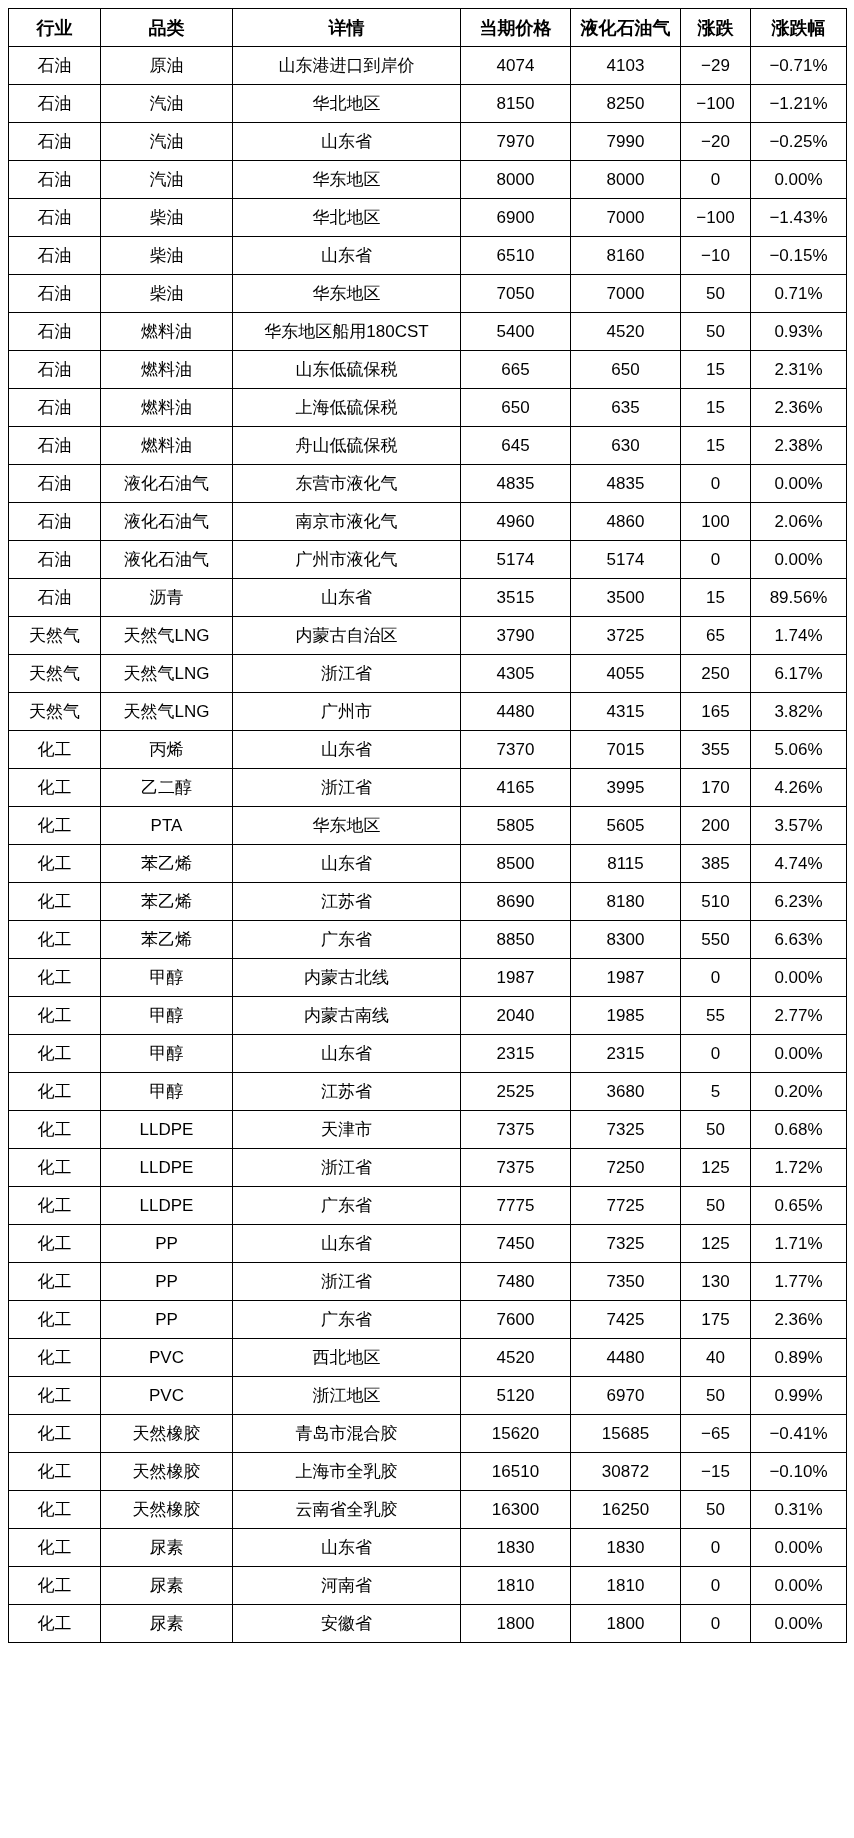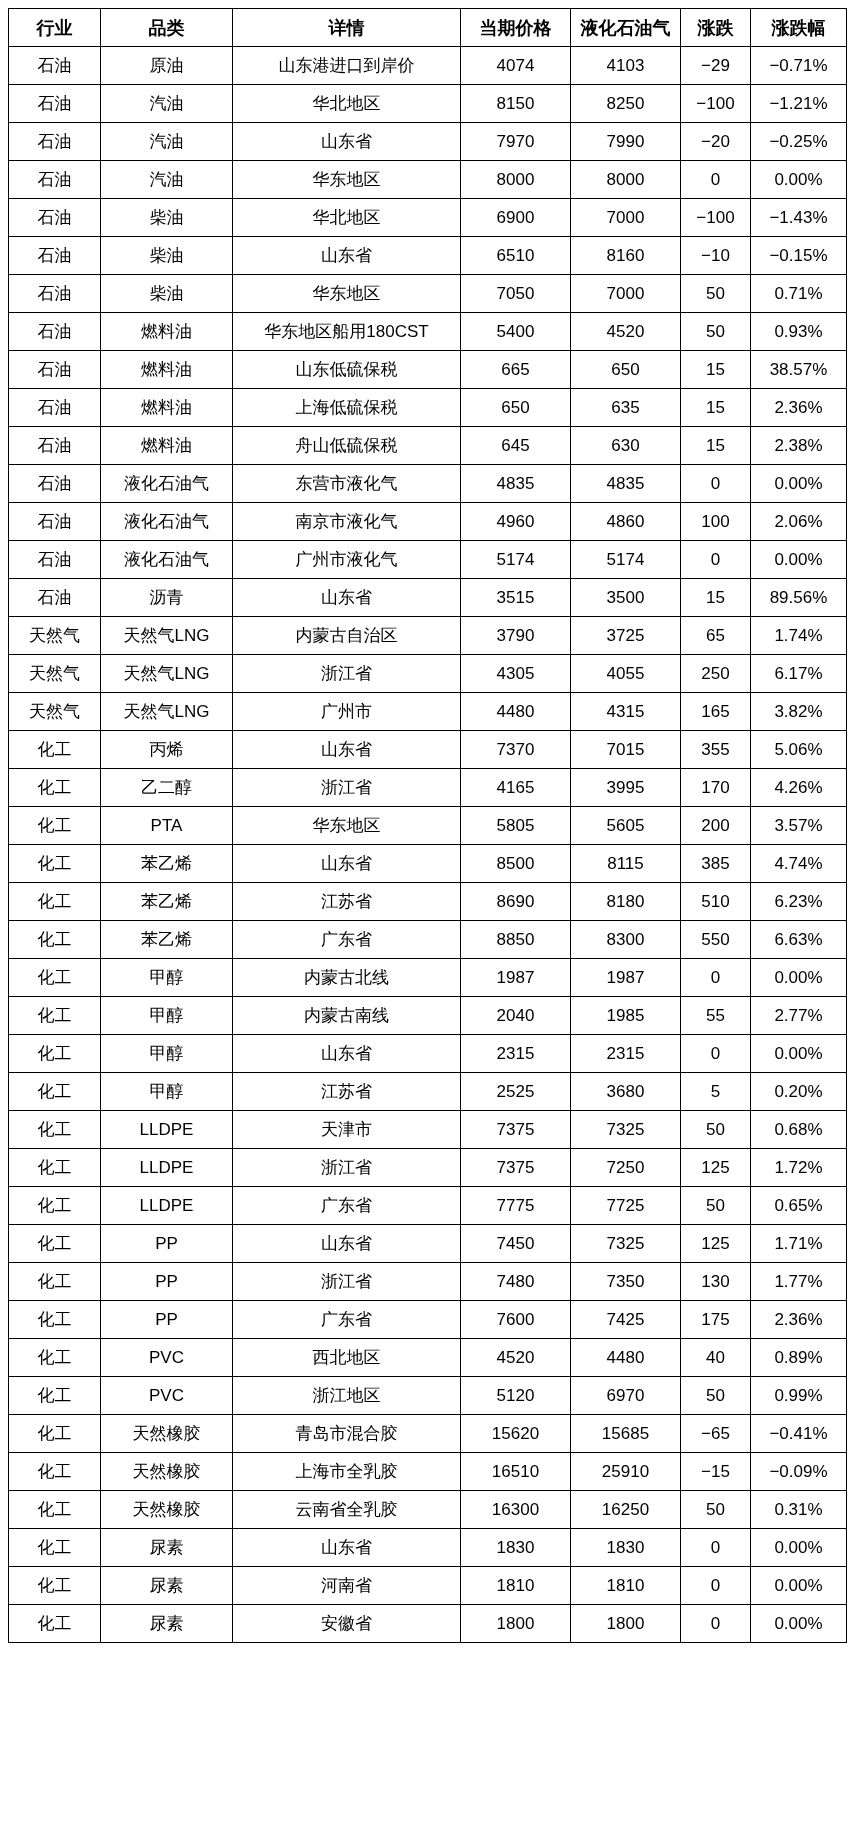--- a/index.html
+++ b/index.html
@@ -146,21 +146,21 @@
           <td>50</td>
           <td>0.93%</td>
         </tr>
         <tr>
           <td>石油</td>
           <td>燃料油</td>
           <td>山东低硫保税</td>
           <td>665</td>
           <td>650</td>
           <td>15</td>
-          <td>38.57%</td>
+          <td>2.31%</td>
         </tr>
         <tr>
           <td>石油</td>
           <td>燃料油</td>
           <td>上海低硫保税</td>
           <td>650</td>
           <td>635</td>
           <td>15</td>
           <td>2.36%</td>
         </tr>
@@ -405,23 +405,23 @@
           <td>15620</td>
           <td>15685</td>
           <td>−65</td>
           <td>−0.41%</td>
         </tr>
         <tr>
           <td>化工</td>
           <td>天然橡胶</td>
           <td>上海市全乳胶</td>
           <td>16510</td>
-          <td>25910</td>
+          <td>30872</td>
           <td>−15</td>
-          <td>−0.09%</td>
+          <td>−0.10%</td>
         </tr>
         <tr>
           <td>化工</td>
           <td>天然橡胶</td>
           <td>云南省全乳胶</td>
           <td>16300</td>
           <td>16250</td>
           <td>50</td>
           <td>0.31%</td>
         </tr>

